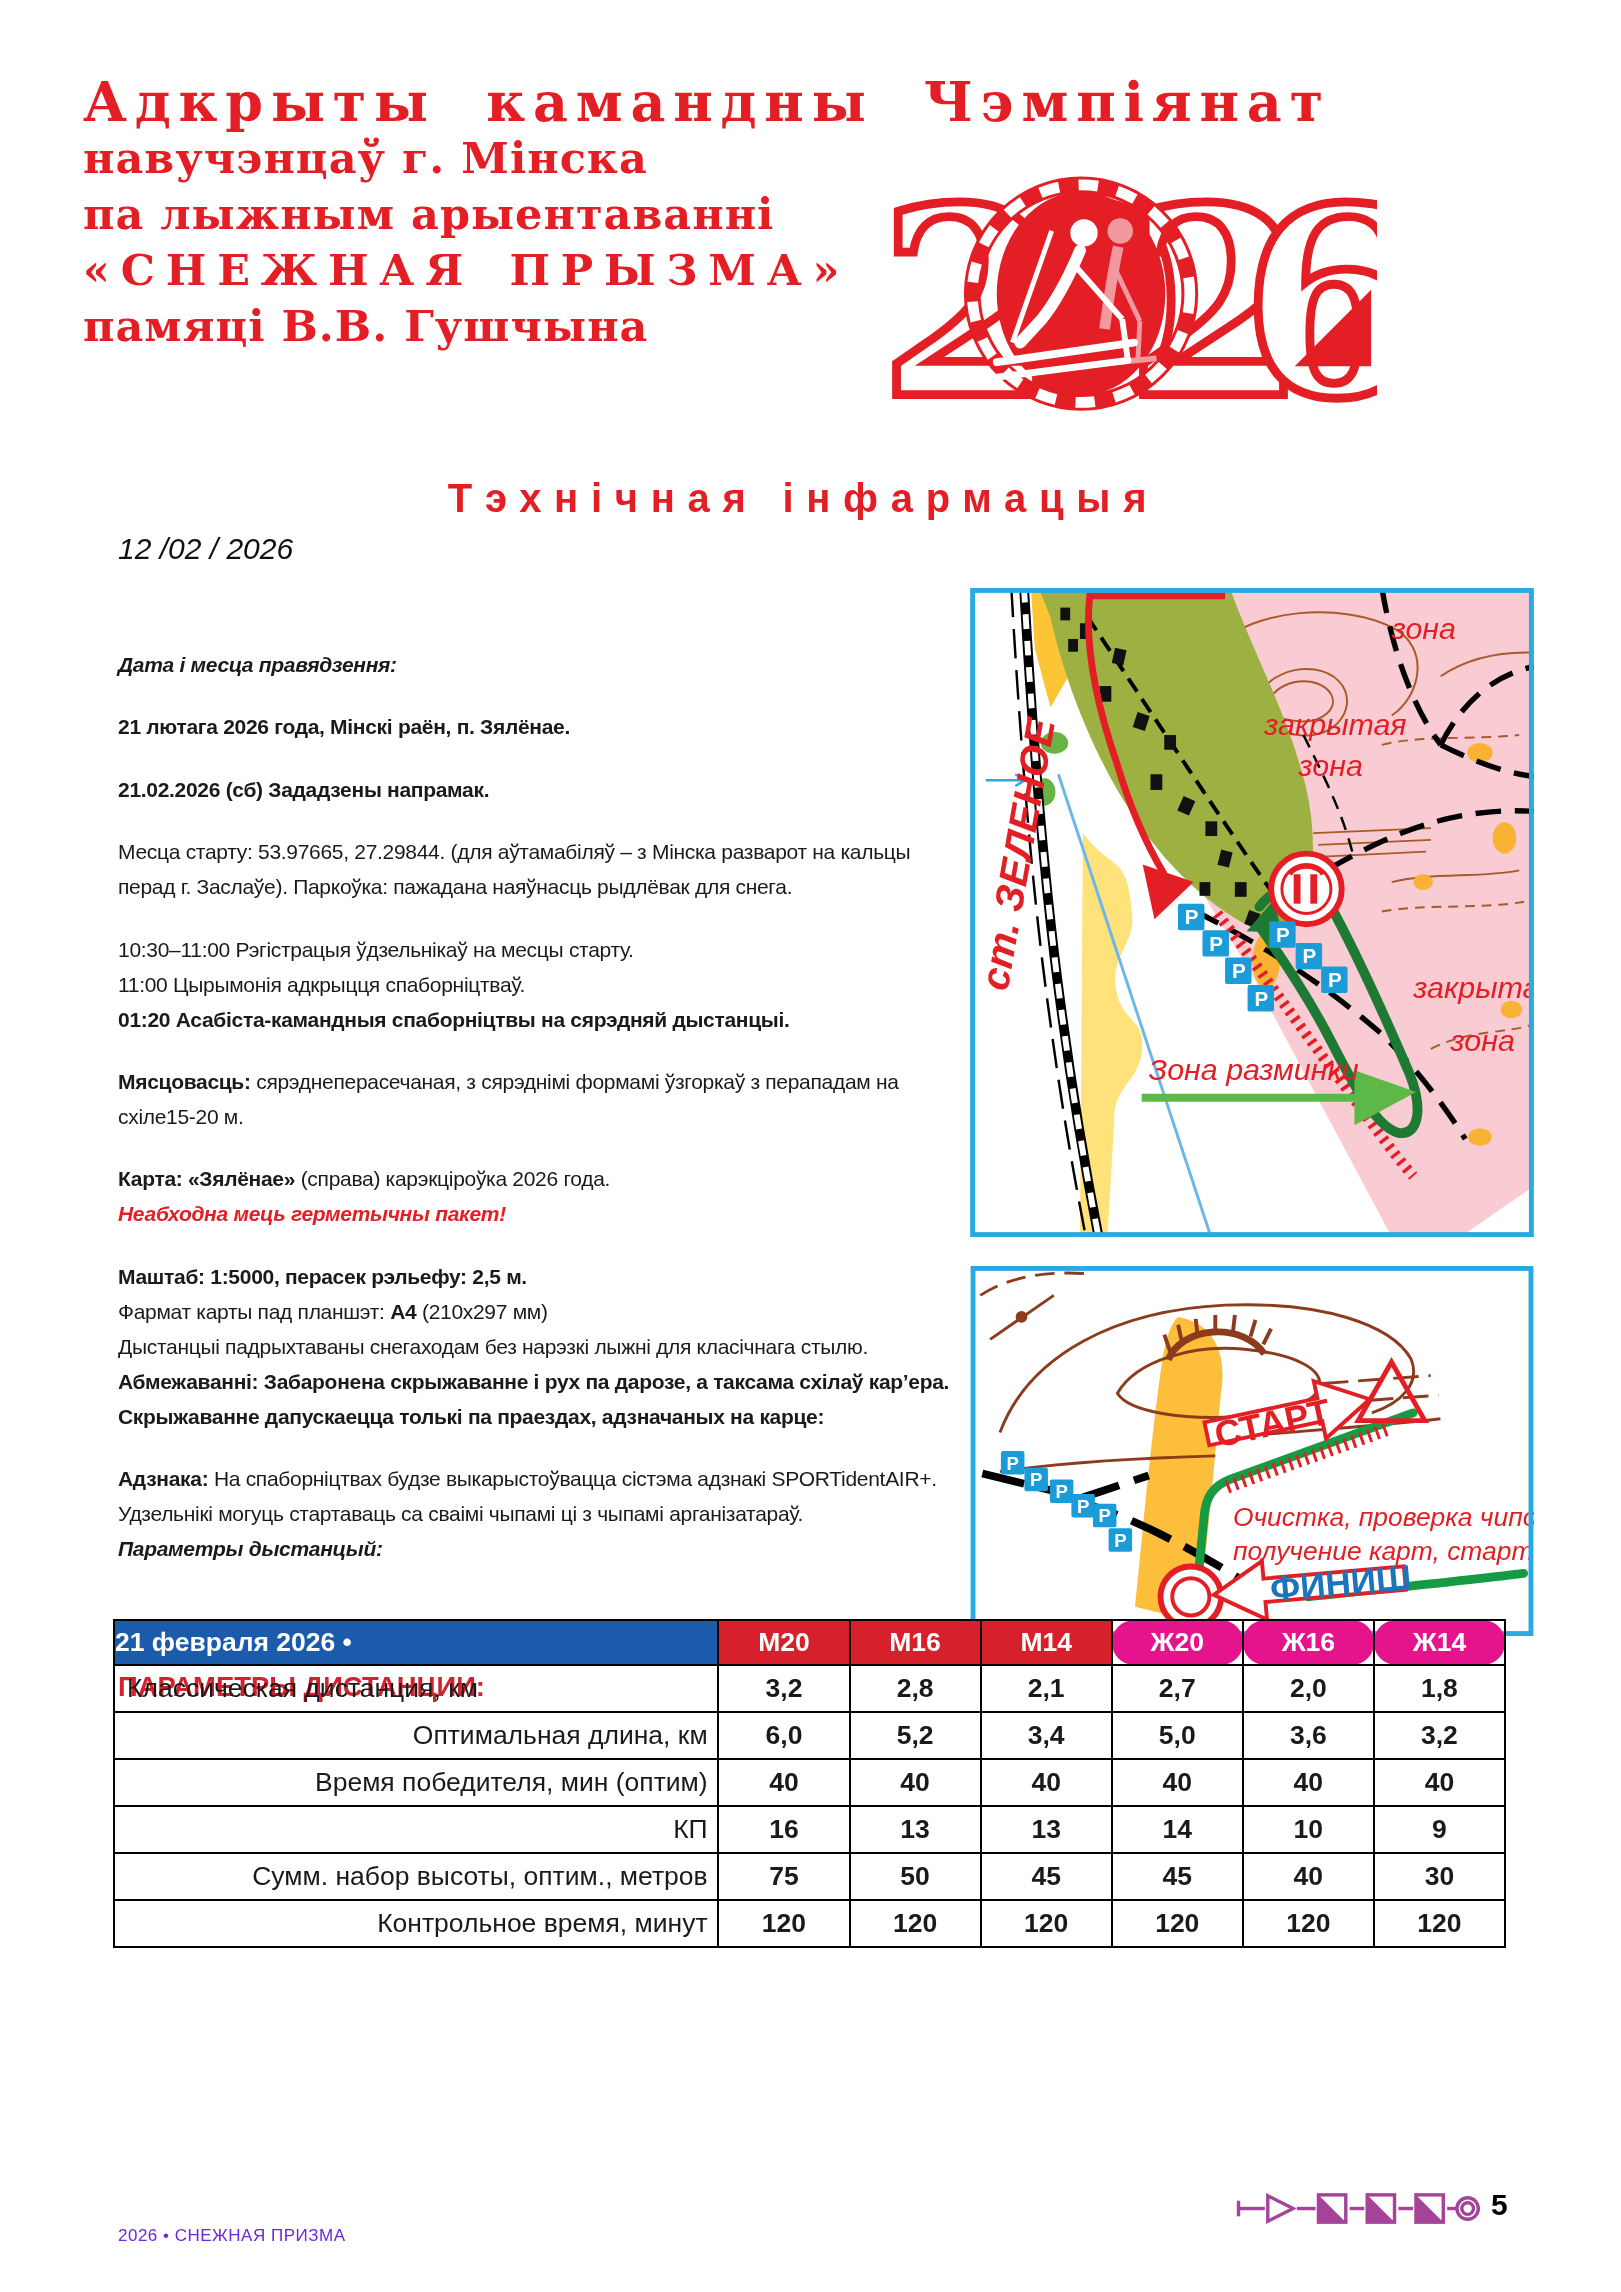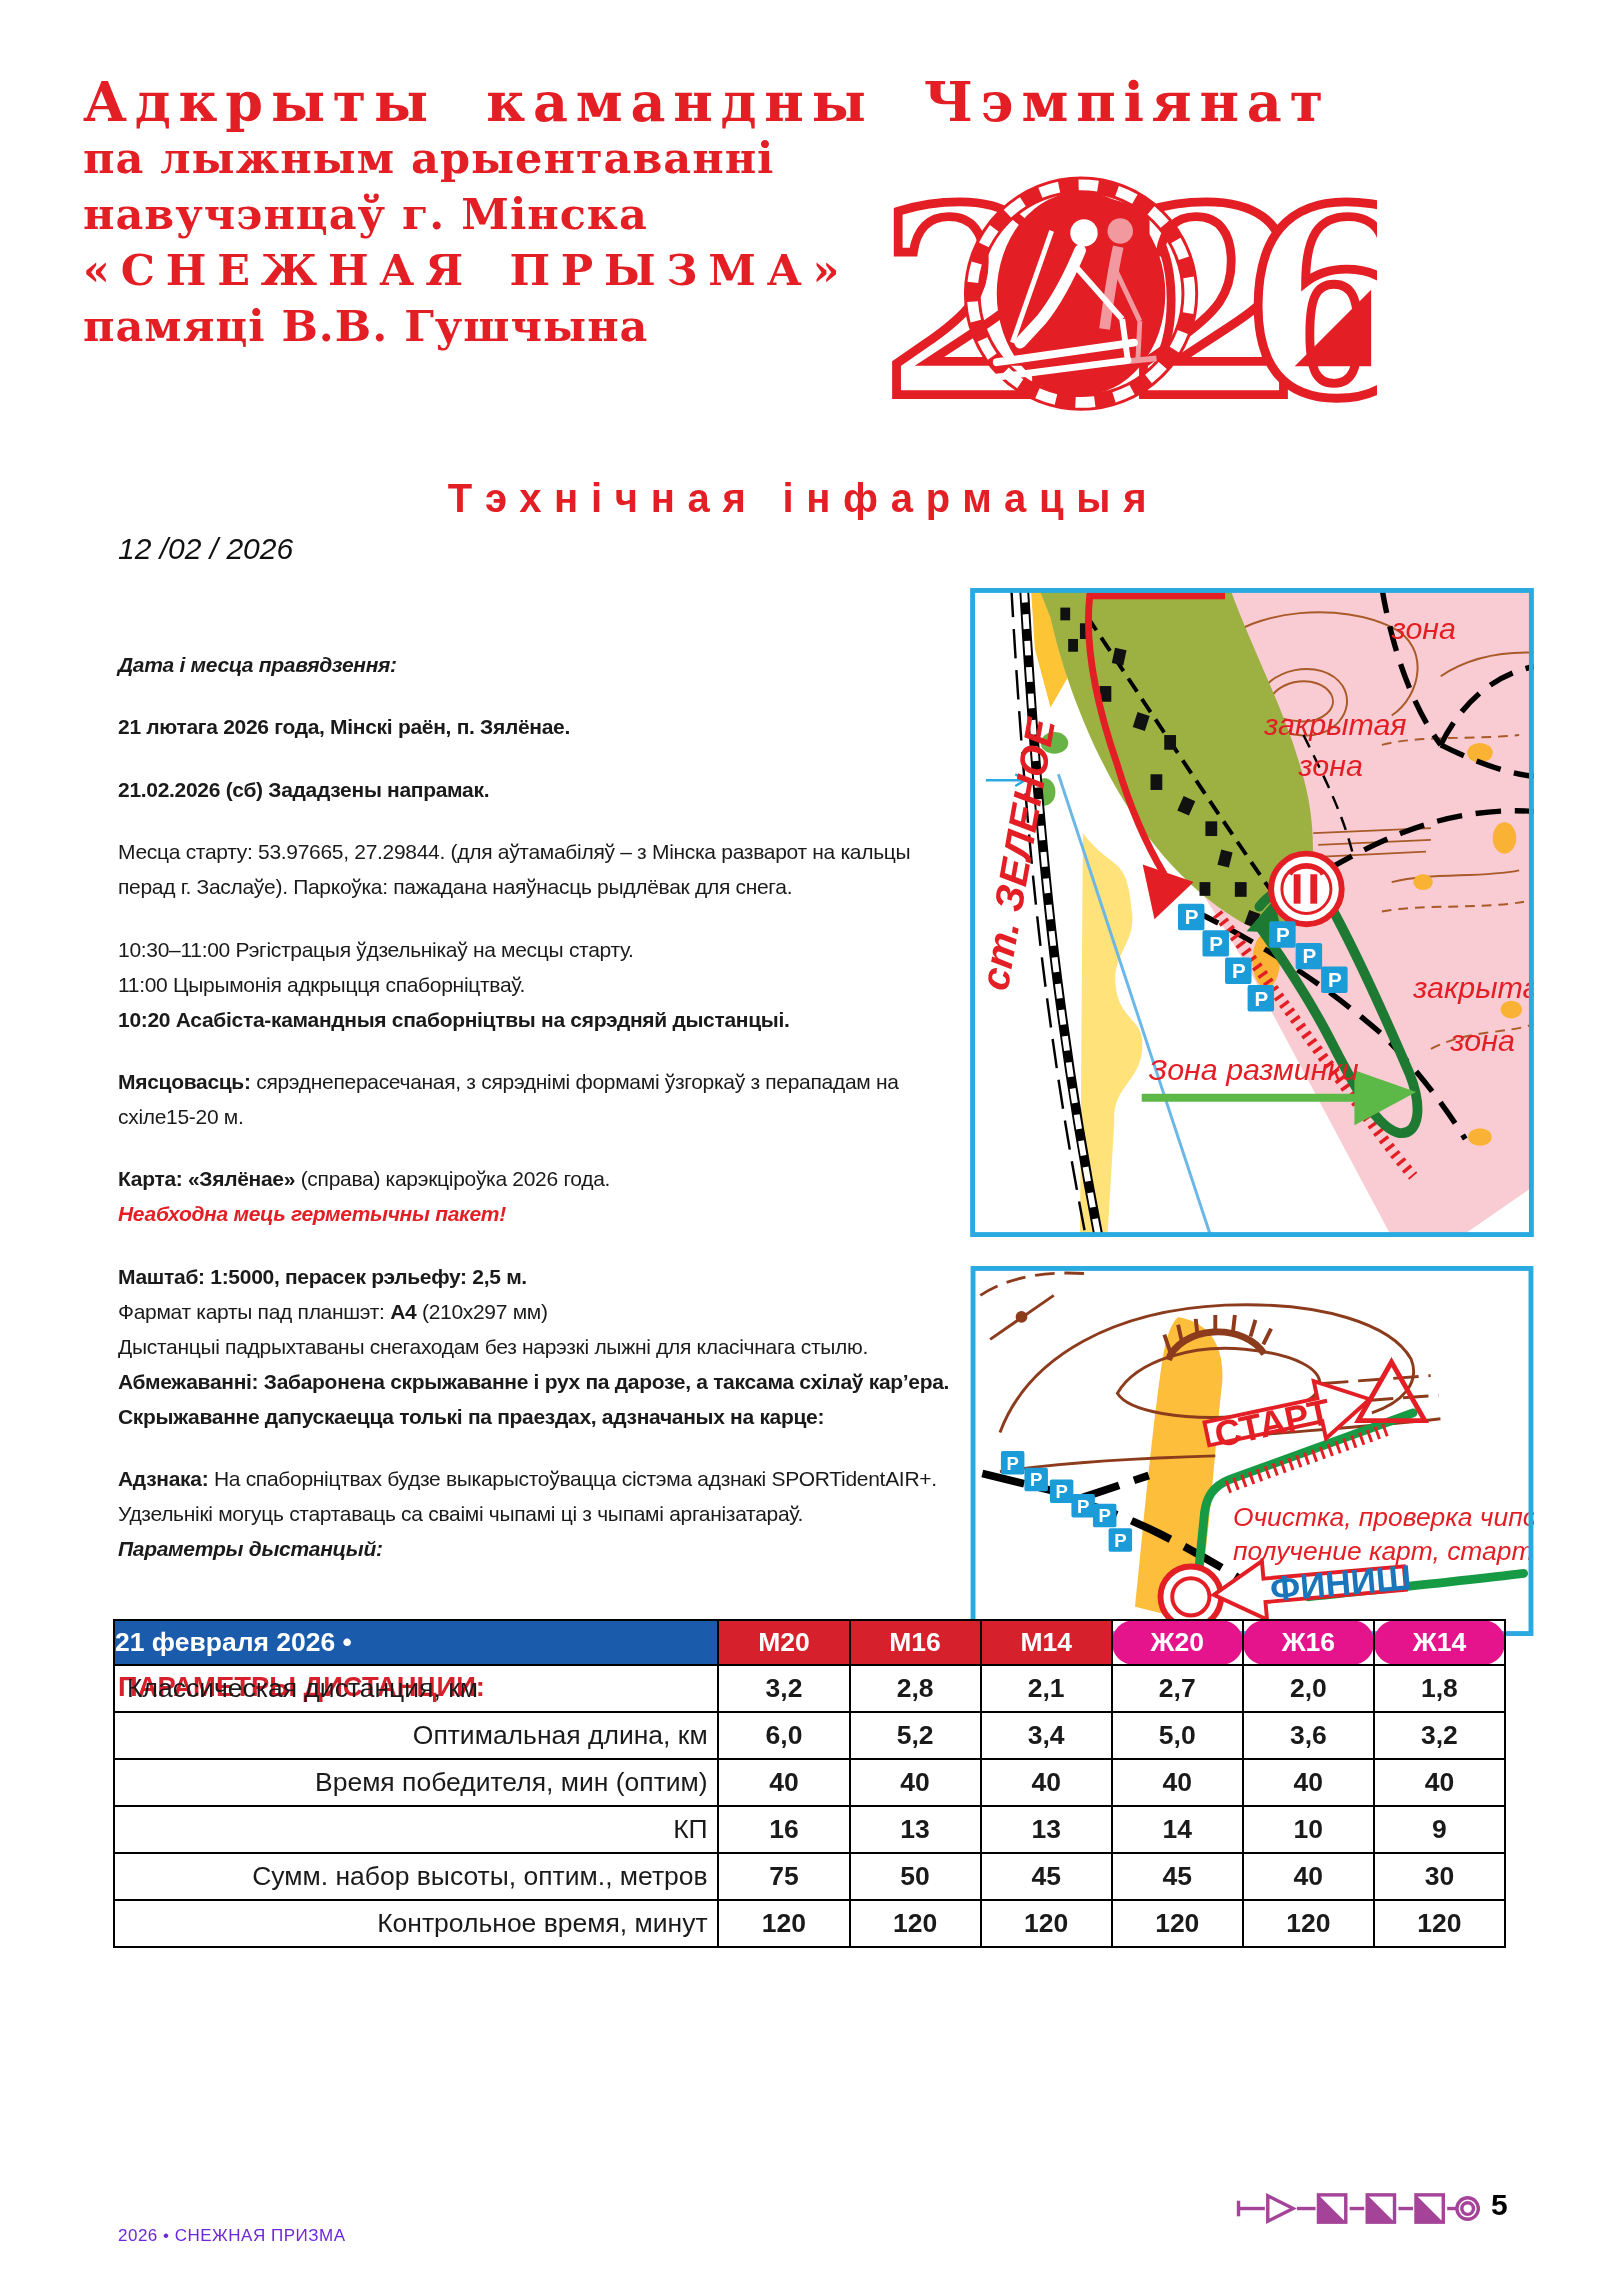--- a/index.html
+++ b/index.html
@@ -48,22 +48,22 @@
   .footer-syms{position:absolute;left:1233px;top:2190px;width:247px;height:39px;}
   .footer-page{position:absolute;left:1491px;top:2188px;font-size:30px;font-weight:bold;color:#000;}
 </style>
 </head>
 <body>
 
 <div class="page">
 
   <div class="title-block">
     <div class="title-line t-sp">Адкрыты камандны Чэмпіянат</div>
+    <div class="title-line t-n">навучэнцаў г. Мінска</div>
     <div class="title-line t-n">па лыжным арыентаванні</div>
-    <div class="title-line t-n">навучэнцаў г. Мінска</div>
     <div class="title-line t-caps">«СНЕЖНАЯ ПРЫЗМА»</div>
     <div class="title-line t-n">памяці В.В. Гушчына</div>
   </div>
 
   <div class="logo">
     <svg viewBox="0 0 500 258">
       <g font-family="DejaVu Serif, serif" font-weight="bold" font-size="265" fill="#ffffff" stroke="#e31e24" stroke-width="9">
         <text x="-8" y="225">2</text>
         <text x="118" y="225">0</text>
         <text x="244" y="225">2</text>
@@ -99,21 +99,21 @@
   <div class="section-heading">Тэхнічная інфармацыя</div>
   <div class="doc-date">12 /02 / 2026</div>
 
   <div class="left-col">
     <p class="para"><span class="run-bi">Дата і месца правядзення:</span></p>
     <p class="para"><span class="run-b">21 лютага 2026 года, Мінскі раён, п. Зялёнае.</span></p>
     <p class="para"><span class="run-b">21.02.2026 (сб) Зададзены напрамак.</span></p>
     <p class="para"><span class="run-r">Месца старту: 53.97665, 27.29844. (для аўтамабіляў – з Мінска разварот на кальцы перад г. Заслаўе). Паркоўка: пажадана наяўнасць рыдлёвак для снега.</span></p>
     <p class="para"><span class="run-r">10:30–11:00 Рэгістрацыя ўдзельнікаў на месцы старту.
 </span><span class="run-r">11:00 Цырымонія адкрыцця спаборніцтваў.
-</span><span class="run-b">10:20 Асабіста-камандныя спаборніцтвы на сярэдняй дыстанцыі.</span></p>
+</span><span class="run-b">01:20 Асабіста-камандныя спаборніцтвы на сярэдняй дыстанцыі.</span></p>
     <p class="para"><span class="run-b">Мясцовасць: </span><span class="run-r">сярэднеперасечаная, з сярэднімі формамі ўзгоркаў з перападам на схіле15-20 м.</span></p>
     <p class="para"><span class="run-b">Карта: «Зялёнае» </span><span class="run-r">(справа) карэкціроўка 2026 года.</span><span class="run-bired">
 Неабходна мець герметычны пакет!</span></p>
     <p class="para"><span class="run-b">Маштаб: 1:5000, перасек рэльефу: 2,5 м.</span><span class="run-r">
 Фармат карты пад планшэт: </span><span class="run-b">А4</span><span class="run-r"> (210х297 мм)</span><span class="run-r">
 Дыстанцыі падрыхтаваны снегаходам без нарэзкі лыжні для класічнага стылю.</span><span class="run-b">
 Абмежаванні: Забаронена скрыжаванне і рух па дарозе, а таксама схілаў кар’ера. Скрыжаванне дапускаецца толькі па праездах, адзначаных на карце:</span></p>
     <p class="para"><span class="run-b">Адзнака: </span><span class="run-r">На спаборніцтвах будзе выкарыстоўвацца сістэма адзнакі SPORTidentAIR+. Удзельнікі могуць стартаваць са сваімі чыпамі ці з чыпамі арганізатараў.</span><span class="run-bi">
 Параметры дыстанцый:</span></p>
   </div>

